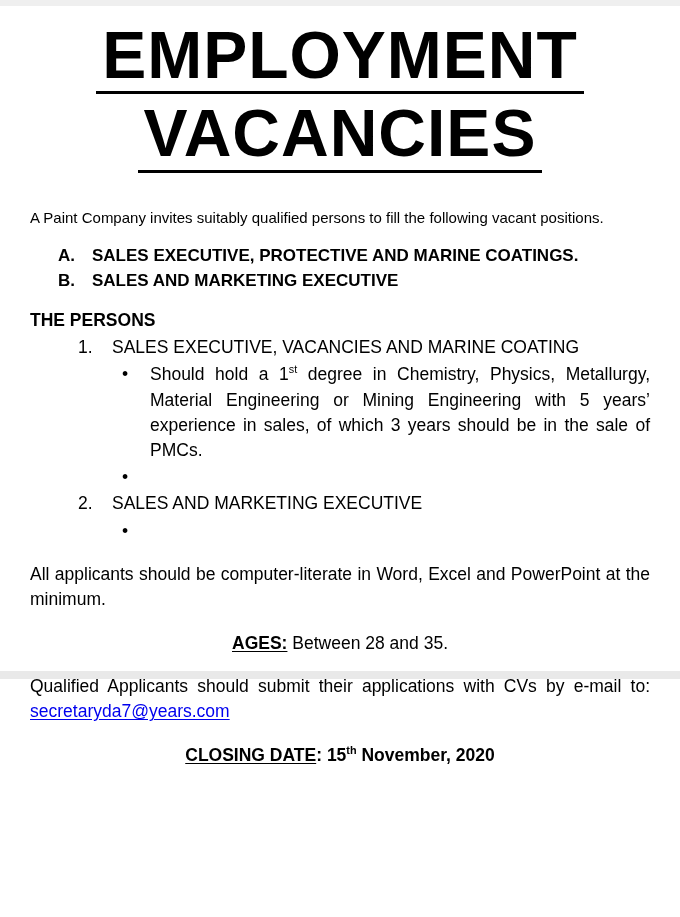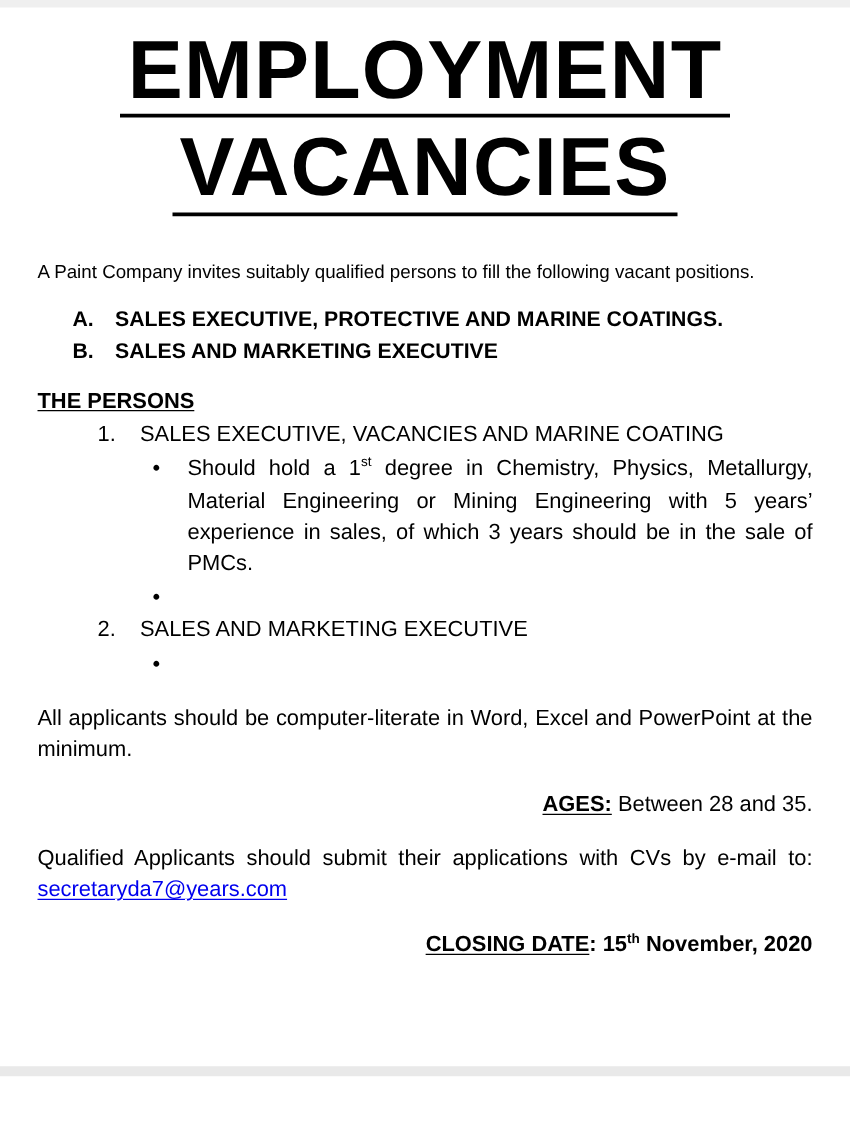--- a/index.html
+++ b/index.html
@@ -10,21 +10,21 @@
   body {
     width: 680px;
     height: 917px;
     font-family: "Liberation Sans", sans-serif;
     color: #000000;
     overflow: hidden;
   }
   .page {
     position: relative;
     width: 680px;
-    height: 861px;
+    height: 679px;
     box-sizing: border-box;
     padding: 14px 30px 0 30px;
     background: #fff;
   }
   .edge-top {
     position: absolute;
     top: 0; left: 0; right: 0;
     height: 6px;
     background: #efefef;
   }
@@ -76,21 +76,20 @@
     padding-left: 28px;
   }
   .lettered li .marker {
     width: 34px;
     flex: 0 0 34px;
   }
   .section-head {
     margin-top: 16px;
     font-size: 17.5px;
     font-weight: bold;
-    text-decoration: underline;
     text-underline-offset: 2px;
   }
   .numbered {
     margin-top: 4px;
   }
   .numbered > li {
     font-size: 17.5px;
     line-height: 1.45;
   }
   .num-row {
@@ -119,21 +118,21 @@
     flex: 1 1 auto;
     text-align: justify;
     text-justify: inter-word;
   }
   .para {
     margin-top: 18px;
     font-size: 17.5px;
     line-height: 1.45;
     text-align: justify;
   }
-  .para.nojust { text-align: right; }
+  .para.nojust { text-align: center; }
   .u { text-decoration: underline; text-underline-offset: 2px; }
   .b { font-weight: bold; }
   sup { font-size: 0.62em; vertical-align: super; line-height: 0; }
   .email {
     text-decoration: underline;
     text-underline-offset: 2px;
   }
 </style>
 </head>
 <body>

